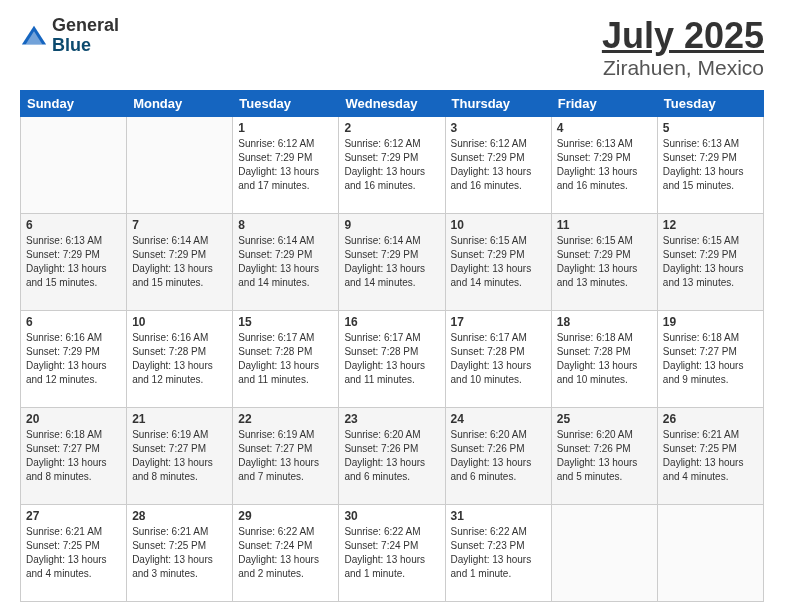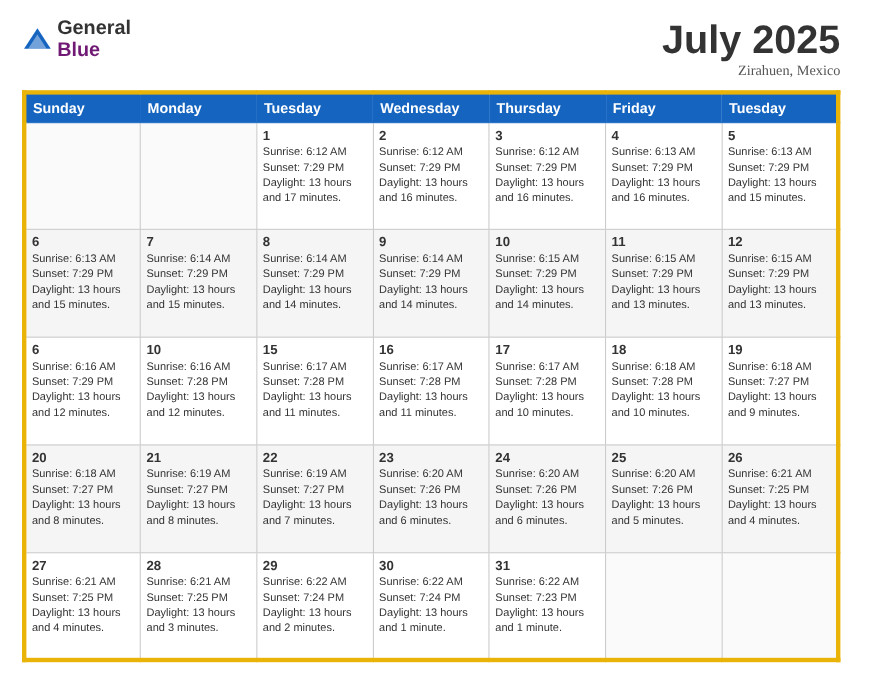--- a/index.html
+++ b/index.html
@@ -27,42 +27,42 @@
       display: flex;
       align-items: center;
       gap: 4px;
     }
     .logo-text {
       font-size: 18px;
       font-weight: bold;
       line-height: 1.1;
     }
     .logo-general { color: #333; }
-    .logo-blue { color: #701a75; }
+    .logo-blue { color: #0c4a6e; }
     .logo-icon {
       width: 28px;
       height: 28px;
     }
     .title-block {
       text-align: right;
     }
     .month-title {
       font-size: 36px;
       font-weight: bold;
       color: #333;
       line-height: 1.1;
+      text-decoration: underline;
     }
     .subtitle {
-      font-size: 13px;
+      font-size: 21px;
       color: #555;
-      font-family: Liberation Serif, serif;
     }
     .calendar {
       flex: 1;
-      border: 4px solid #eab308;
+      border: 1px solid #eab308;
       border-collapse: collapse;
       width: 100%;
       table-layout: fixed;
     }
     .calendar th {
       background-color: #1565c0;
       color: #fff;
       text-align: left;
       padding: 5px 6px;
       font-size: 13px;

